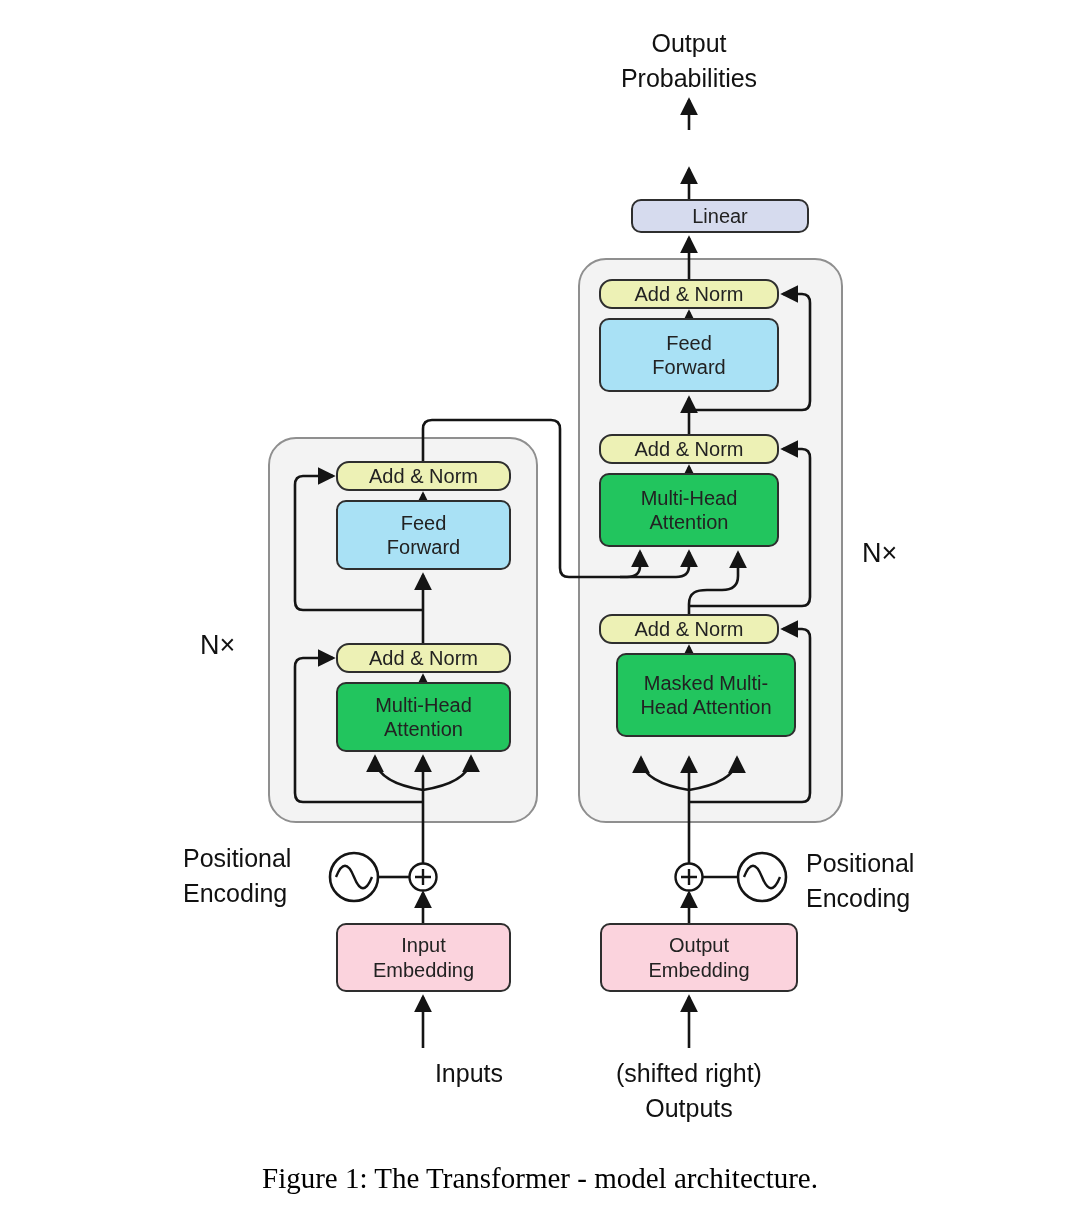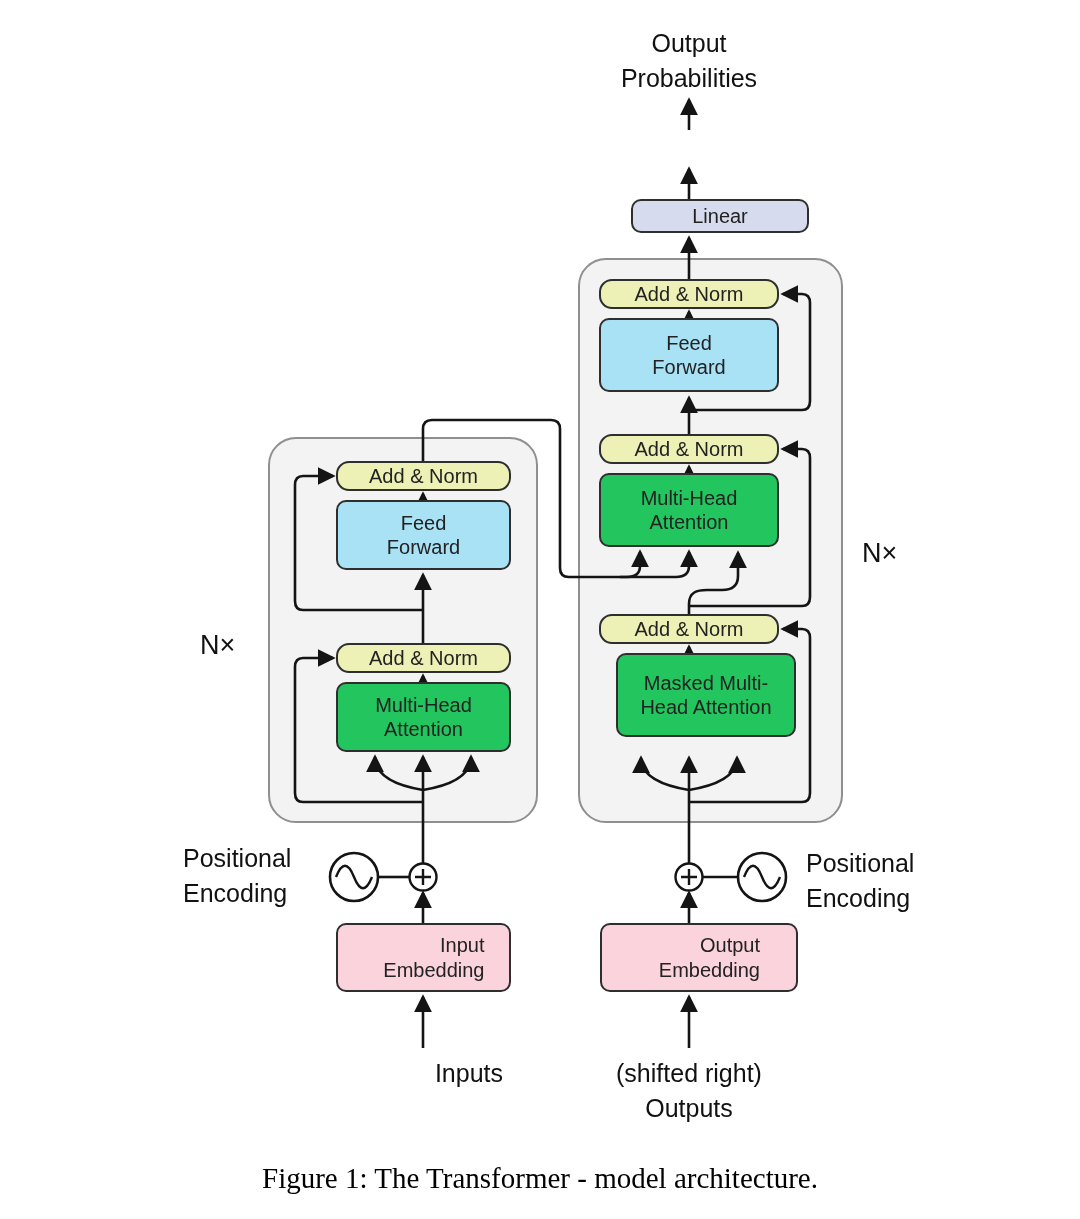--- a/index.html
+++ b/index.html
@@ -40,21 +40,21 @@
   #enc-addnorm-1 { left:336px; top:461px; width:175px; height:30px; }
   #enc-ff        { left:336px; top:500px; width:175px; height:70px; }
   #enc-addnorm-2 { left:336px; top:643px; width:175px; height:30px; }
   #enc-mha       { left:336px; top:682px; width:175px; height:70px; }
 
   #input-emb  { left:336px; top:923px; width:175px; height:69px; }
   #output-emb { left:600px; top:923px; width:198px; height:69px; }
 
   .ff span, #dec-ff span { max-width:82px; }
   .attn span { max-width:132px; }
-  .emb span { max-width:122px;text-align:right; }
+  .emb span { max-width:122px; }
 
   .lbl { position:absolute; z-index:3; font-size:25px; color:#111; line-height:1.4; }
   #lbl-output-prob { left:604px; top:26px; width:170px; text-align:center; }
   #lbl-inputs  { left:343px; top:1056px; width:160px; text-align:right; }
   #lbl-outputs { left:589px; top:1056px; width:200px; text-align:center; }
   #lbl-pos-enc-left  { left:183px; top:841px; width:138px; text-align:left; }
   #lbl-pos-enc-right { left:806px; top:846px; width:138px; text-align:left; }
   .nx { position:absolute; z-index:3; font-size:27px; color:#111; }
   #lbl-nx-left  { left:200px; top:630px; }
   #lbl-nx-right { left:862px; top:538px; }

